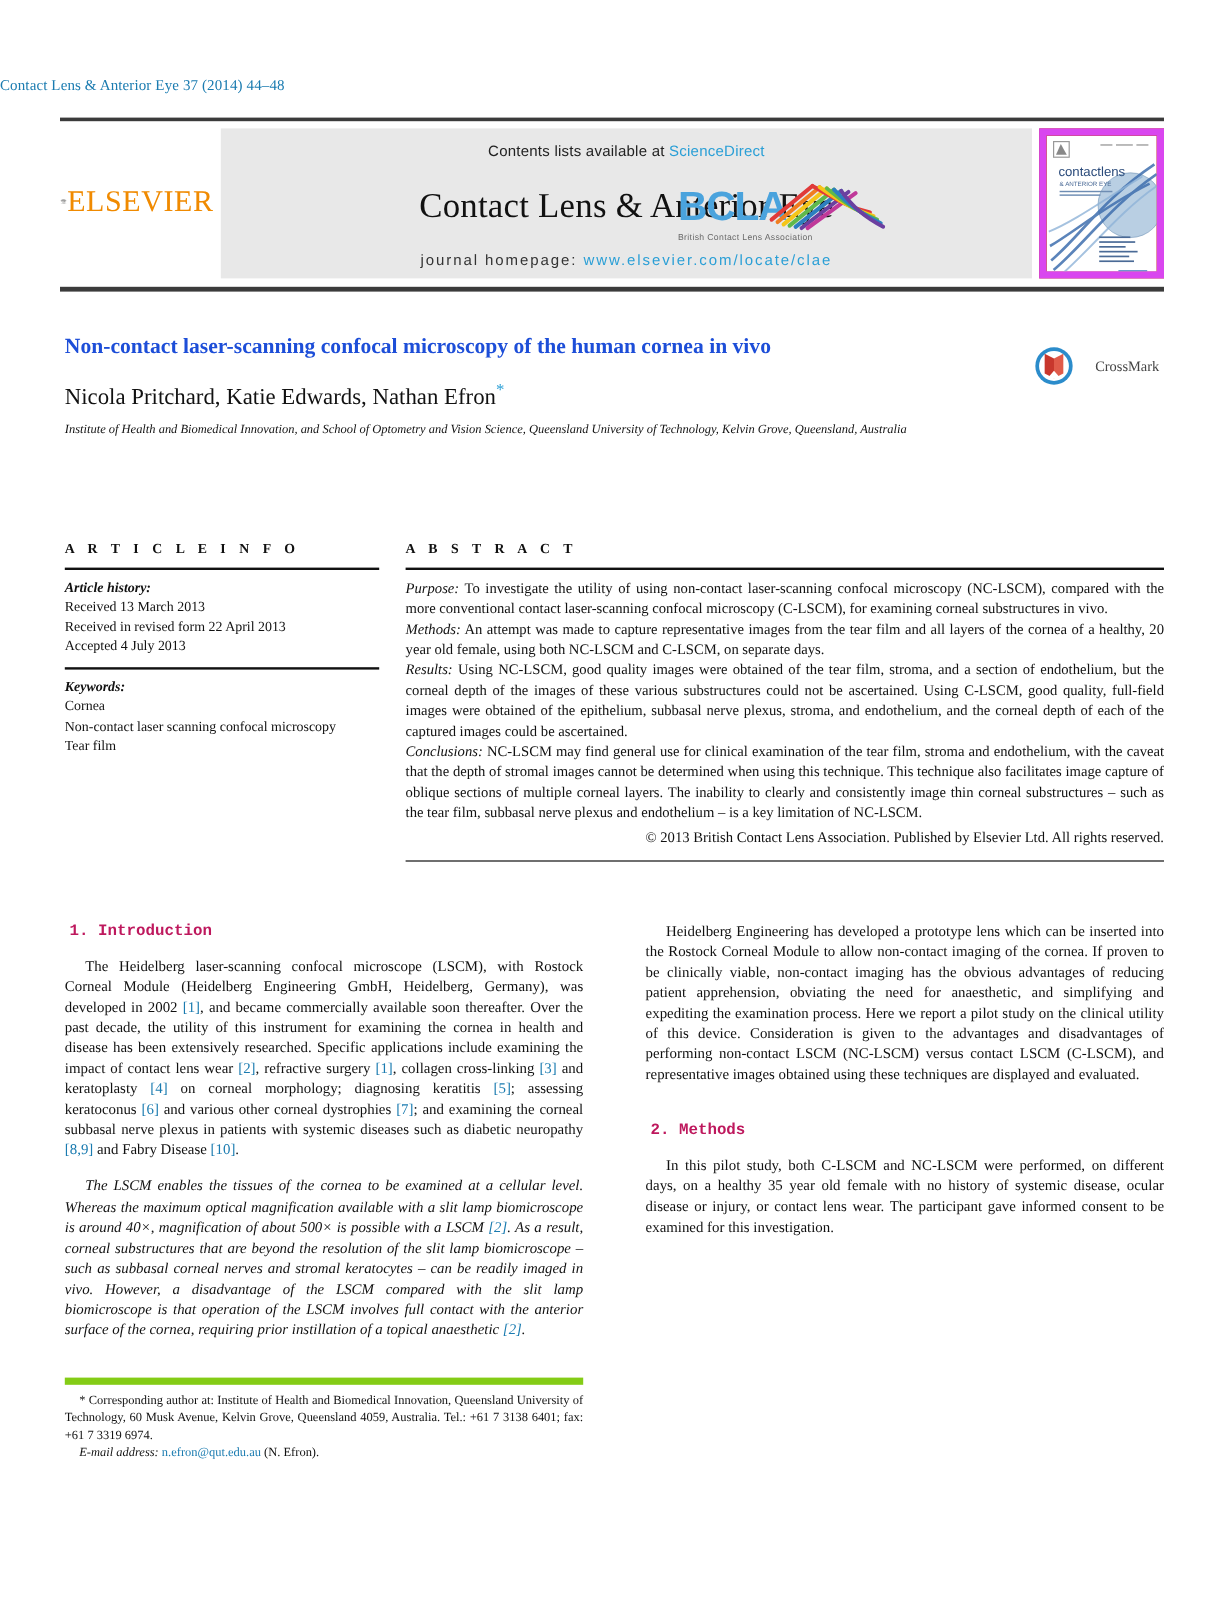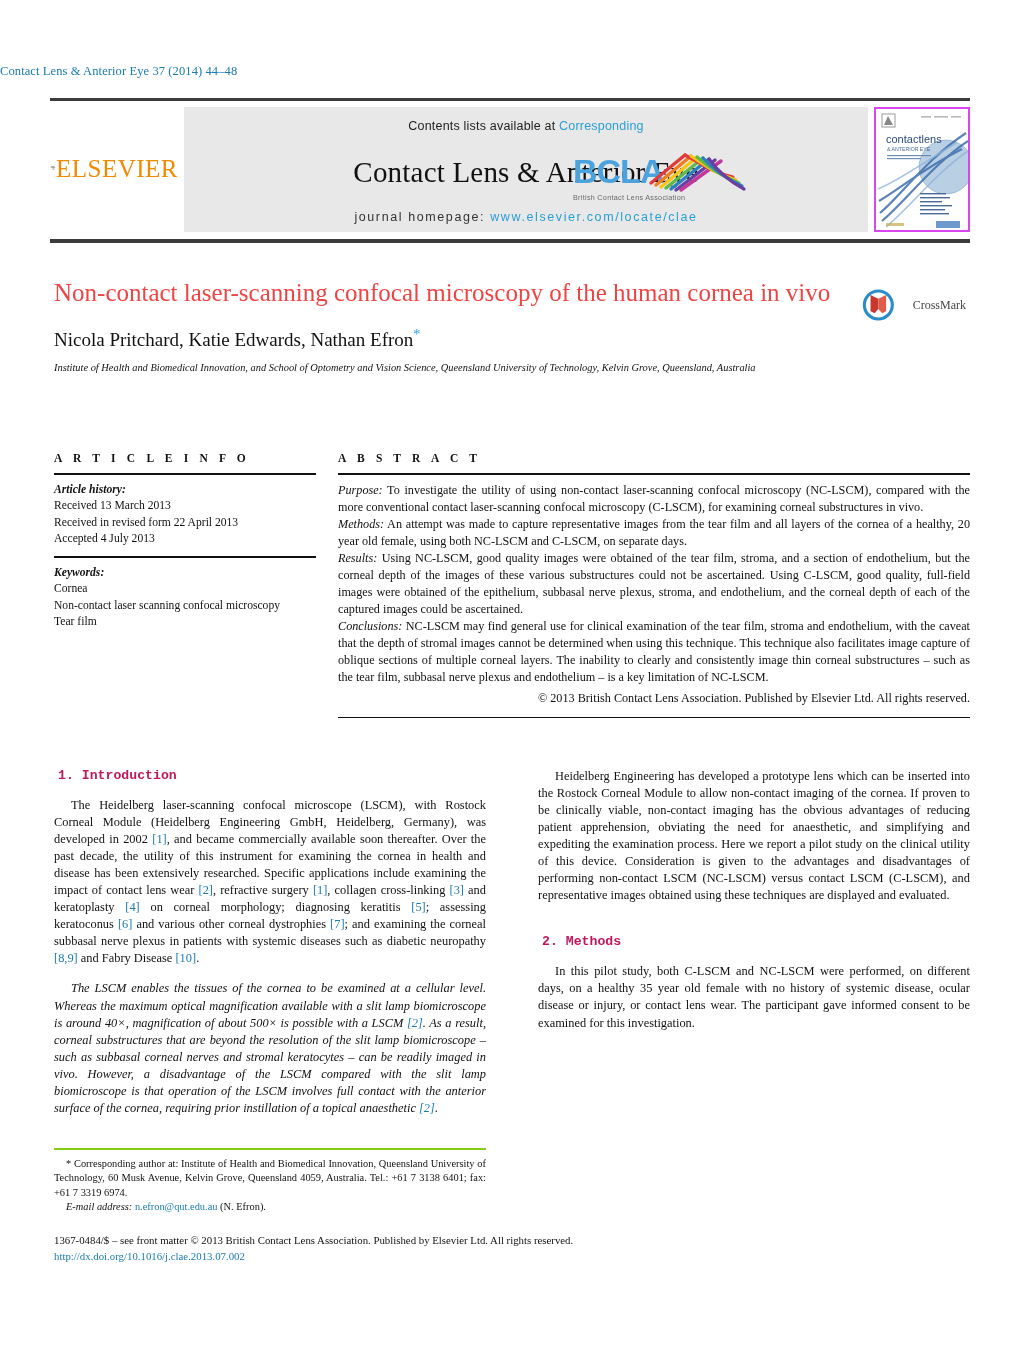--- a/index.html
+++ b/index.html
@@ -57,30 +57,30 @@
     text-align:center; font-family:"Liberation Sans", sans-serif;
     font-size:12.5px; color:#333; letter-spacing:1.6px;
     padding:9px 0 8px 0;
   }
   .homepage-line .url { color:#2a9fd6; }
 
   .bcla {
     position:absolute; right:120px; top:40px; width:175px; height:72px;
   }
   .cover-thumb {
-    width:92px; flex:0 0 92px; border:2px solid #d946ef; background:#b91c1c;
+    width:92px; flex:0 0 92px; border:6px solid #d946ef; background:#b91c1c;
     overflow:hidden; position:relative;
   }
   .mast-rule-bottom { height:4px; background:#3b3b3b; width:920px; margin-top:7px; }
 
   
   .titleblock { position:absolute; left:54px; top:278px; width:916px; }
   .art-title {
     font-family:"Liberation Serif", serif;
-    font-size:25px; line-height:1.22; color:#ef4444; font-weight:400;
+    font-size:18px; line-height:1.22; color:#1d4ed8; font-weight:700;
     width:800px;
   }
   .crossmark {
     position:absolute; right:4px; top:4px; width:104px; height:46px;
     display:flex; align-items:center; gap:18px;
   }
   .cm-text { font-family:"Liberation Serif", serif; font-size:12px; color:#444; }
   .authors {
     font-family:"Liberation Serif", serif; font-size:19px; color:#111;
     margin-top:18px;
@@ -128,21 +128,21 @@
   .para {
     font-family:"Liberation Serif", serif; font-size:12.4px; line-height:1.375;
     color:#111; text-align:justify; text-indent:17px; margin:0;
   }
   .para + .para { margin-top:13px;font-style:italic; }
   .ref { color:#1a7bb0; }
 
   
   .footnote {
     position:absolute; left:54px; top:1148px; width:432px;
-    border-top:2px solid #84cc16; padding-top:7px;
+    border-top:6px solid #84cc16; padding-top:7px;
   }
   .fn-line {
     font-family:"Liberation Serif", serif; font-size:10.4px; line-height:1.38;
     color:#111; text-align:justify;
   }
   .fn-indent { text-indent:12px; }
   .fn-email-lab { font-style:italic; }
   .link { color:#1a7bb0; }
 
   .frontmatter {
@@ -174,21 +174,21 @@
             <path d="M66 50 C54 52 46 58 40 66 L44 68 C50 60 58 55 68 54 Z" fill="#7b7b7b"></path>
             <path d="M71 44 C82 46 90 52 96 60 L92 62 C86 55 80 50 70 48 Z" fill="#7b7b7b"></path>
             <ellipse cx="60" cy="80" rx="52" ry="5" fill="#9c9c9c" opacity="0.6"></ellipse>
           </g>
         </svg>
         <div class="els-word">ELSEVIER</div>
       </div>
 
       <div class="mast-center">
         <div class="contents-line">
-          <span>Contents lists available at </span><span class="sd">Corresponding</span>
+          <span>Contents lists available at </span><span class="sd">ScienceDirect</span>
         </div>
         <div class="journal-title">Contact Lens &amp; Anterior Eye</div>
         <div class="homepage-line">
           <span>journal homepage: </span><span class="url">www.elsevier.com/locate/clae</span>
         </div>
 
         <div class="bcla">
           <svg viewBox="0 0 175 72" width="175" height="72">
             <text x="0" y="36" font-family="Liberation Sans, sans-serif" font-size="34" font-weight="bold" fill="#4aa3dd" letter-spacing="-1">BCLA</text>
             <g stroke-width="3.4" fill="none" stroke-linecap="round">
@@ -333,18 +333,14 @@
   </div>
 
   <div class="footnote">
     <div class="fn-line fn-indent">* Corresponding author at: Institute of Health and Biomedical Innovation, Queensland University of Technology, 60 Musk Avenue, Kelvin Grove, Queensland 4059, Australia. Tel.: +61 7 3138 6401; fax: +61 7 3319 6974.</div>
     <div class="fn-line fn-indent">
       <span class="fn-email-lab">E-mail address:</span>
       <span class="link">n.efron@qut.edu.au</span><span> (N. Efron).</span>
     </div>
   </div>
 
-  <div class="frontmatter">
-    <div>1367-0484/$ – see front matter © 2013 British Contact Lens Association. Published by Elsevier Ltd. All rights reserved.</div>
-    <div class="doi">http://dx.doi.org/10.1016/j.clae.2013.07.002</div>
-  </div>
 
 </div>
 
 </body></html>

